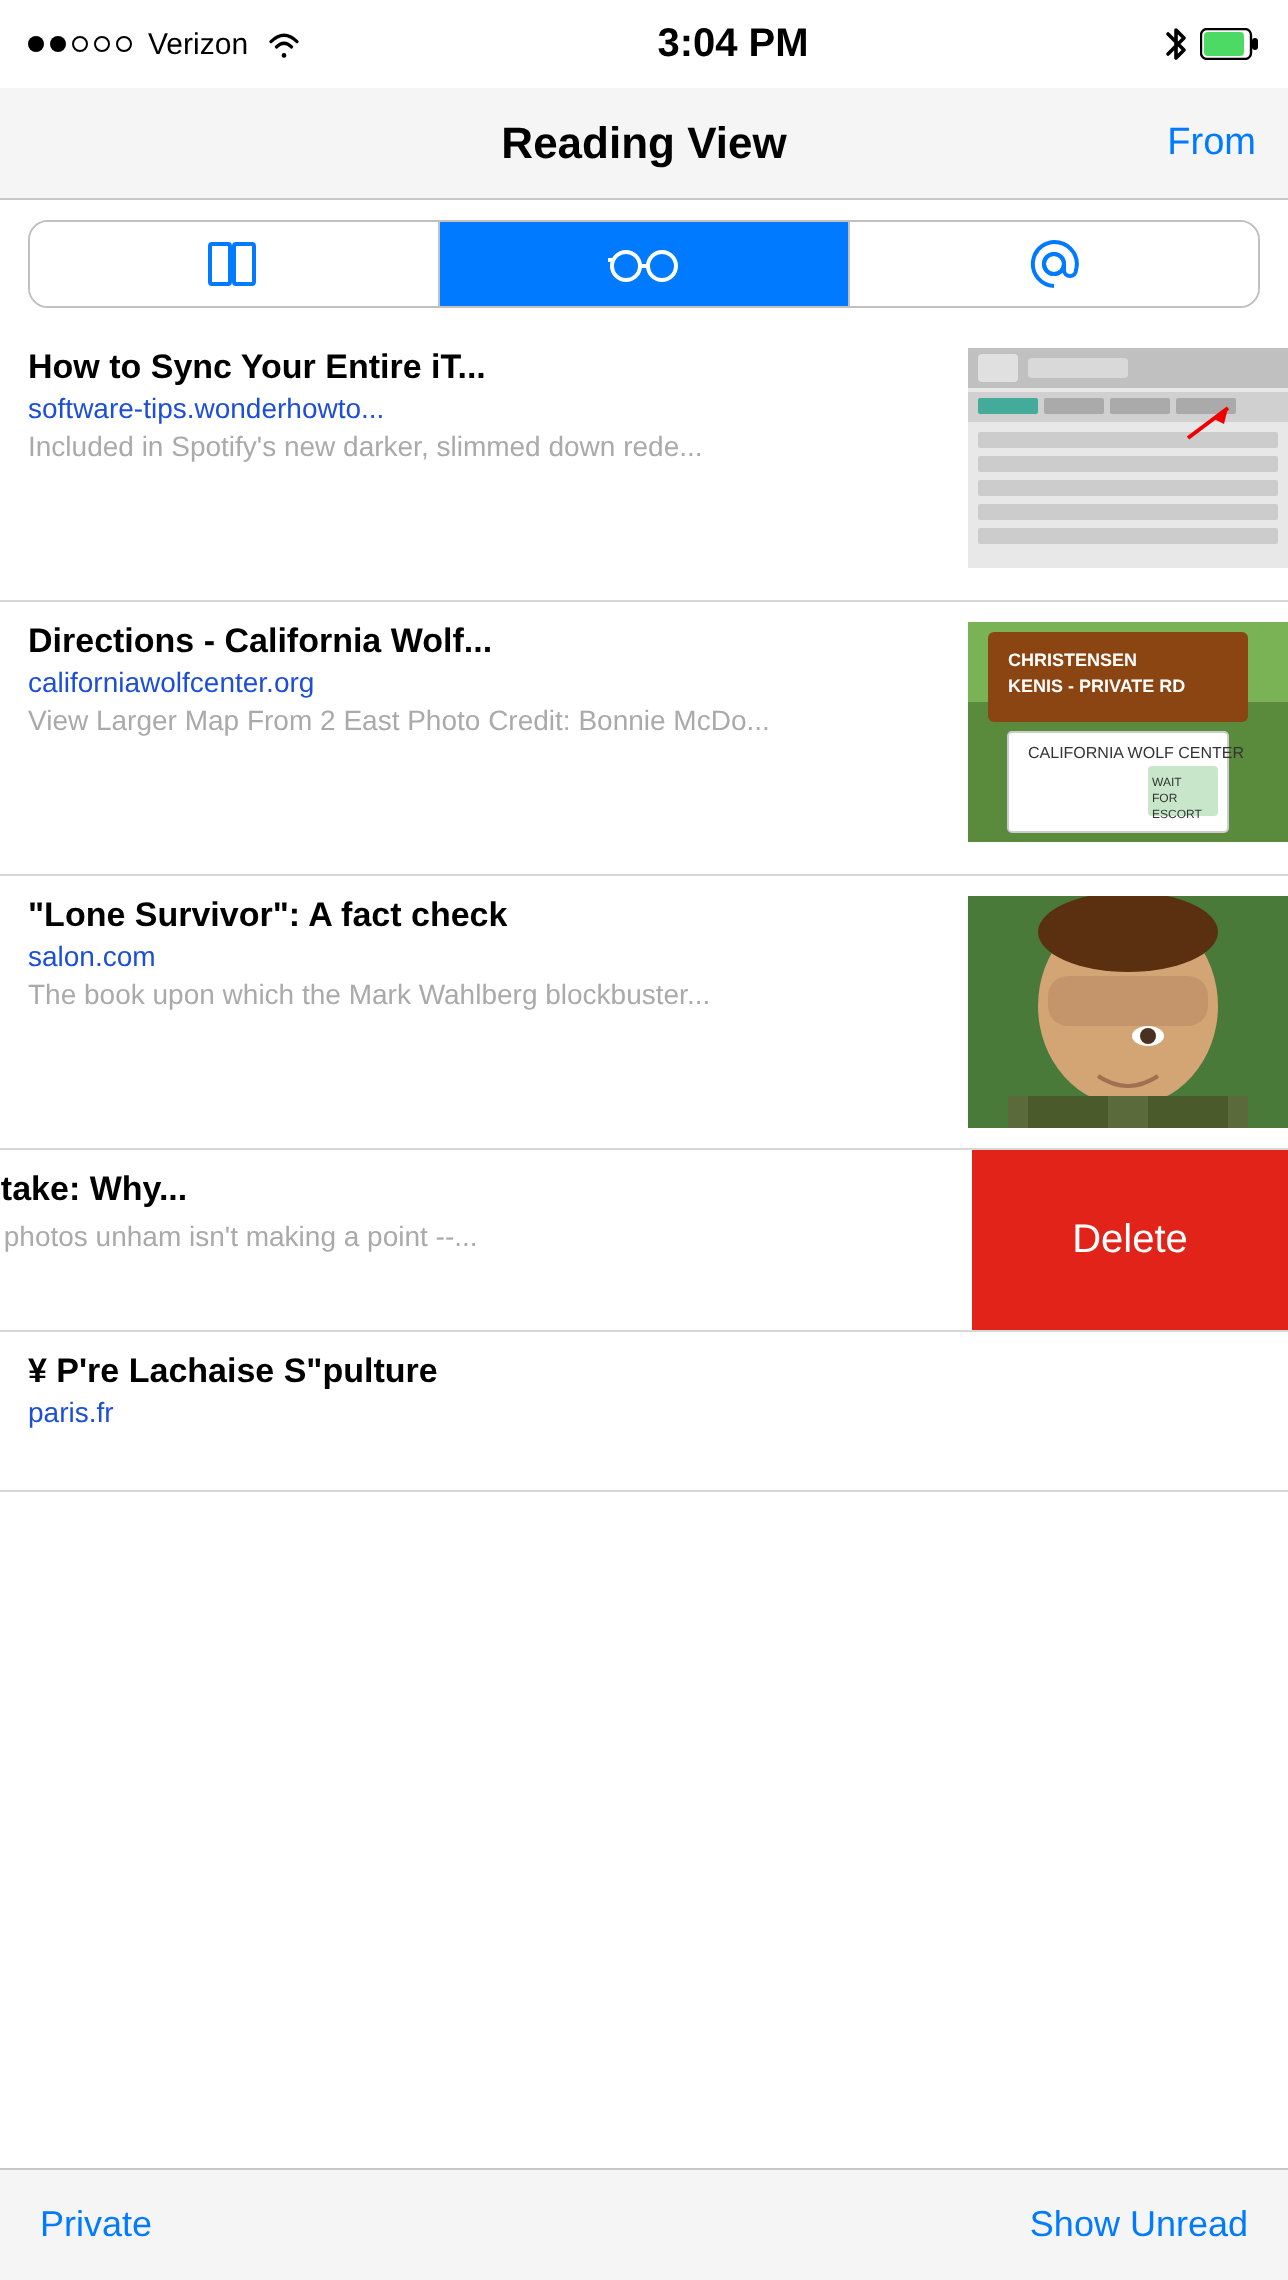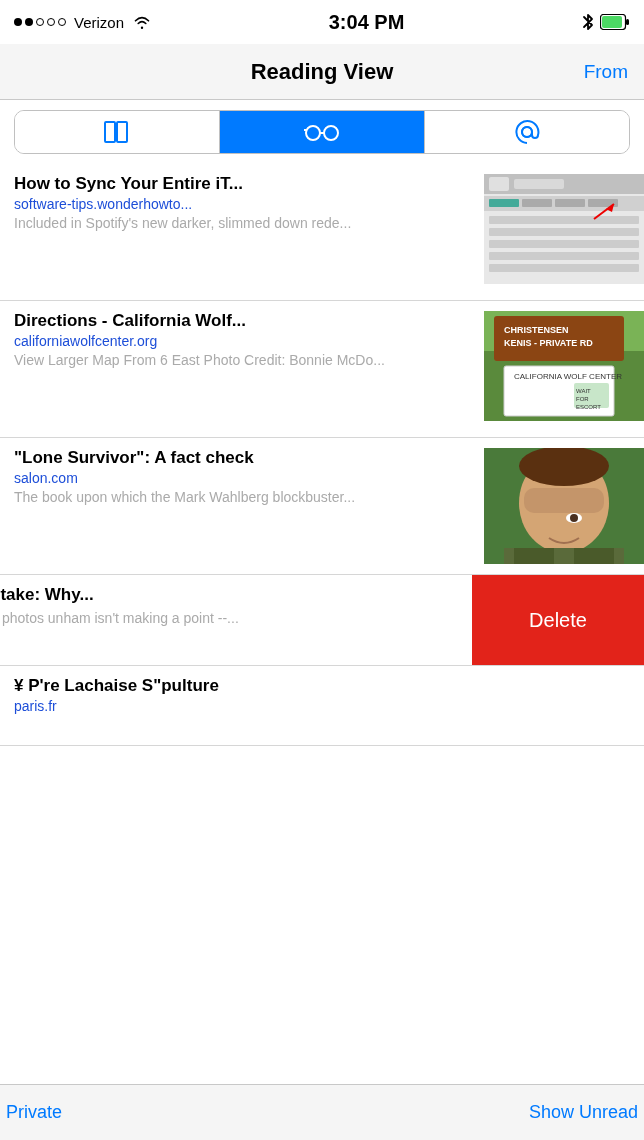--- a/index.html
+++ b/index.html
@@ -162,21 +162,21 @@
       min-width: 160px;
       height: 116px;
       overflow: hidden;
       flex-shrink: 0;
     }
     .delete-btn-container {
       position: absolute;
       right: 0;
       top: 0;
       bottom: 0;
-      width: 172px;
+      width: 158px;
       background: #e2231a;
       display: flex;
       align-items: center;
       justify-content: center;
     }
     .delete-btn {
       font-size: 20px;
       font-weight: 500;
       color: #fff;
       background: none;
@@ -203,21 +203,21 @@
       position: fixed;
       bottom: 0;
       left: 0;
       width: 644px;
       height: 56px;
       background: #f5f5f5;
       border-top: 1px solid #c8c8c8;
       display: flex;
       align-items: center;
       justify-content: space-between;
-      padding: 0 6px;
+      padding: 0 20px;
     }
     .bottom-private {
       font-size: 18px;
       color: #007aff;
       background: none;
       border: none;
       cursor: pointer;
     }
     .bottom-show-unread {
       font-size: 18px;
@@ -330,21 +330,21 @@
         <line x1="110" y1="45" x2="130" y2="30" stroke="#e00" stroke-width="2"></line>
         <polygon points="130,30 122,35 128,38" fill="#e00"></polygon>
       </svg>
     </div>
   </div>
 
   <div class="list-item">
     <div class="list-item-content">
       <span class="item-title">Directions - California Wolf...</span>
       <span class="item-url">californiawolfcenter.org</span>
-      <span class="item-desc">View Larger Map From 6 East Photo Credit: Bonnie McDo...</span>
+      <span class="item-desc">View Larger Map From 2 East Photo Credit: Bonnie McDo...</span>
     </div>
     <div class="item-thumb">
 
       <svg width="160" height="110" viewBox="0 0 160 110">
         <rect width="160" height="110" fill="#5a8a3c"></rect>
 
         <rect width="160" height="40" fill="#7ab356"></rect>
 
         <rect x="10" y="5" width="130" height="45" rx="3" fill="#8B4513"></rect>
         <text x="20" y="22" font-family="Arial" font-size="9" font-weight="bold" fill="#fff">CHRISTENSEN</text>

